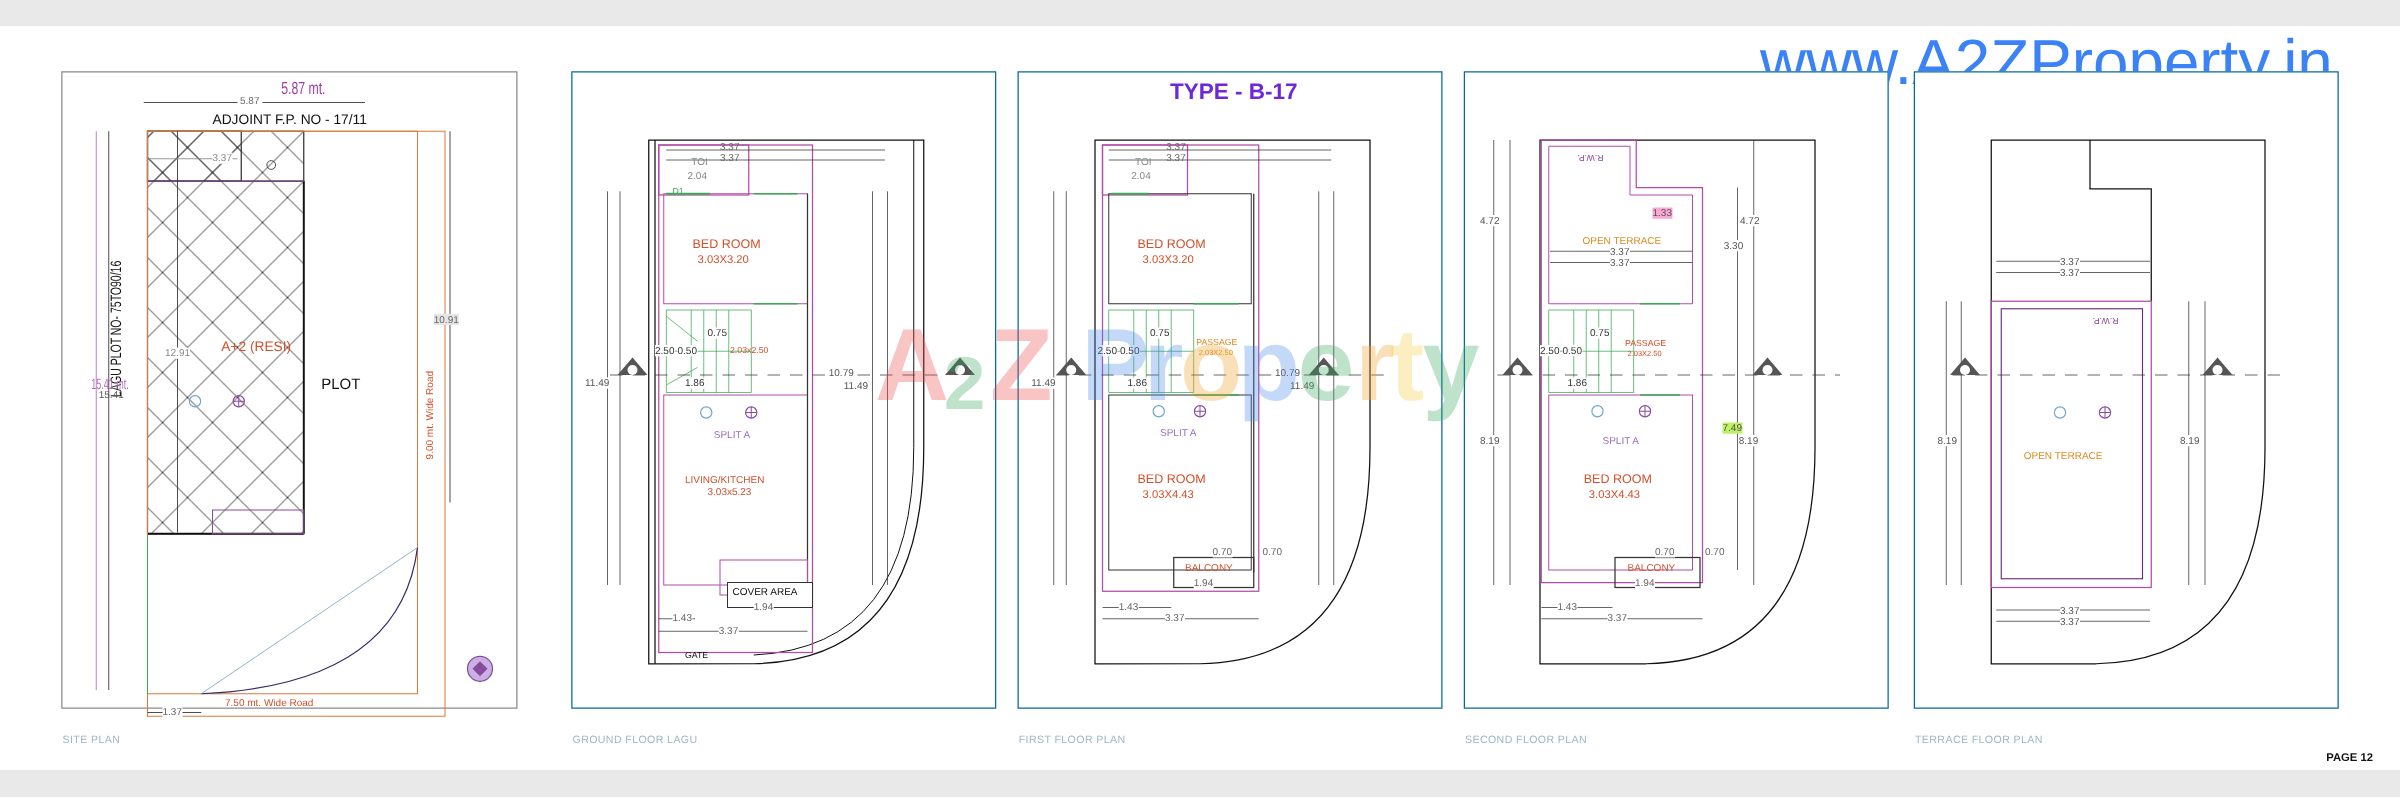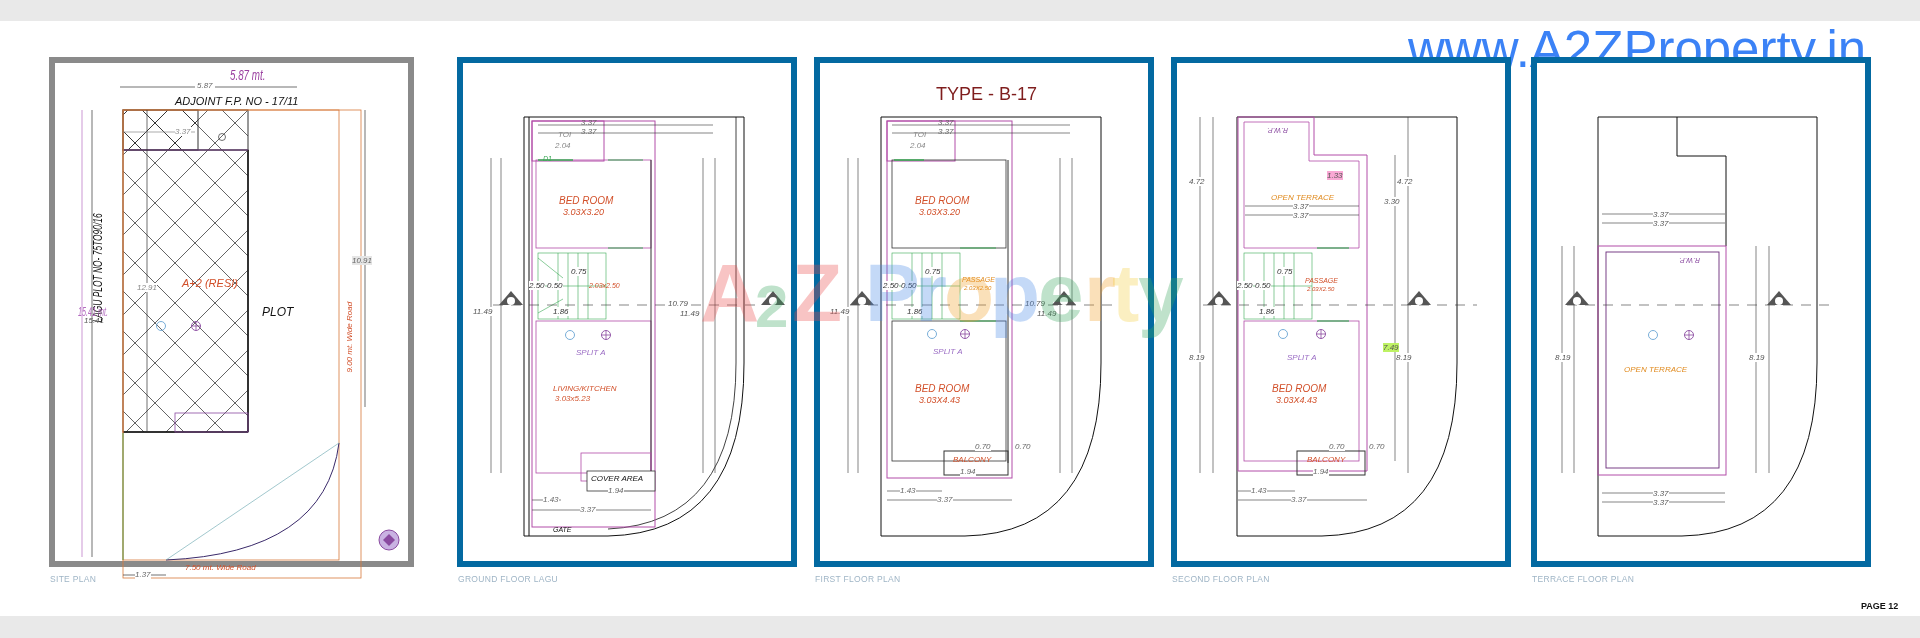--- a/index.html
+++ b/index.html
@@ -1,25 +1,25 @@
 <!DOCTYPE html>
 <html><head>
 <meta charset="utf-8">
 <style>
   * { box-sizing: border-box; margin: 0; padding: 0; }
   html, body { width: 1920px; height: 638px; overflow: hidden; background: #ffffff; }
   body { position: relative; font-family: "Liberation Sans", sans-serif; }
   .band-top { position: absolute; left: 0; top: 0; width: 1920px; height: 21px; background: #e9e9e9; }
   .band-bottom { position: absolute; left: 0; top: 616px; width: 1920px; height: 22px; background: #e9e9e9; }
   .watermark-url { position: absolute; left: 1408px; top: 20px; font-size: 51px; color: #3b82f6; letter-spacing: 0px; white-space: nowrap; font-family: "Liberation Sans", sans-serif; }
-  .frame { position: absolute; border: 6px solid #0369a1; background: #ffffff; font-style: italic; }
+  .frame { position: absolute; border: 1px solid #0369a1; background: #ffffff; }
   .frame.site { border-color: #8a8a8a; }
   .frame svg { position: absolute; left: 0; top: 0; overflow: visible; }
-  .caption { position: absolute; font-size: 8.5px; color: #9fb5c6; letter-spacing: 0.3px; white-space: nowrap; }
-  .page-title { position: absolute; left: 936px; top: 84px; font-size: 18px; font-weight: normal; color: #7f1d1d; white-space: nowrap; }
+  .caption { position: absolute; font-size: 8.5px; color: #9fb5c6; letter-spacing: 0.3px; white-space: nowrap; margin-top: 12px; }
+  .page-title { position: absolute; left: 936px; top: 63px; font-size: 18px; font-weight: bold; color: #6d28d9; white-space: nowrap; }
   .page-number { position: absolute; left: 1861px; top: 601px; font-size: 9px; font-weight: bold; color: #111; white-space: nowrap; }
   .center-watermark { position: absolute; left: 700px; top: 248px; width: 500px; height: 90px; pointer-events: none; }
   .center-watermark span { position: absolute; top: 0; font-size: 82px; font-weight: bold; line-height: 90px; opacity: 0.32; }
 </style>
 </head>
 <body>
 
 <div class="band-top"></div>
 <div class="band-bottom"></div>
 <div class="watermark-url">www.A2ZProperty.in</div>
@@ -149,21 +149,21 @@
   <div style="position:absolute;left:108px;top:204px;font-size:8px;color:#333;background:#fff;">0.75</div>
   <div style="position:absolute;left:66px;top:218px;font-size:8px;color:#333;background:#fff;">2.50</div>
   <div style="position:absolute;left:84px;top:218px;font-size:8px;color:#333;background:#fff;">0.50</div>
   <div style="position:absolute;left:126px;top:219px;font-size:7px;color:#d2502a;">2.03x2.50</div>
   <div style="position:absolute;left:90px;top:244px;font-size:8px;color:#333;background:#fff;">1.86</div>
   <div style="position:absolute;left:10px;top:244px;font-size:8px;color:#555;background:#fff;">11.49</div>
   <div style="position:absolute;left:205px;top:236px;font-size:8px;color:#555;background:#fff;">10.79</div>
   <div style="position:absolute;left:217px;top:246px;font-size:8px;color:#555;background:#fff;">11.49</div>
   <div style="position:absolute;left:113px;top:285px;font-size:8px;color:#9a6cc4;">SPLIT A</div>
   <div style="position:absolute;left:90px;top:321px;font-size:8px;color:#d2502a;">LIVING/KITCHEN</div>
-  <div style="position:absolute;left:92px;top:331px;font-size:8px;color:#d2502a;">3.03x5.23</div>
+  <div style="position:absolute;left:108px;top:331px;font-size:8px;color:#d2502a;">3.03x5.23</div>
   <div style="position:absolute;left:128px;top:411px;font-size:8px;color:#111;text-align:right;">COVER AREA</div>
   <div style="position:absolute;left:145px;top:423px;font-size:8px;color:#666;background:#fff;">1.94</div>
   <div style="position:absolute;left:80px;top:432px;font-size:8px;color:#666;background:#fff;">1.43</div>
   <div style="position:absolute;left:117px;top:442px;font-size:8px;color:#666;background:#fff;">3.37</div>
   <div style="position:absolute;left:90px;top:463px;font-size:7px;color:#111;">GATE</div>
 </div>
 <div class="caption" style="left:458px;top:574px;">GROUND FLOOR LAGU</div>
 
 <div class="frame" style="left:814px;top:57px;width:340px;height:510px;">
   <svg width="340" height="510">

